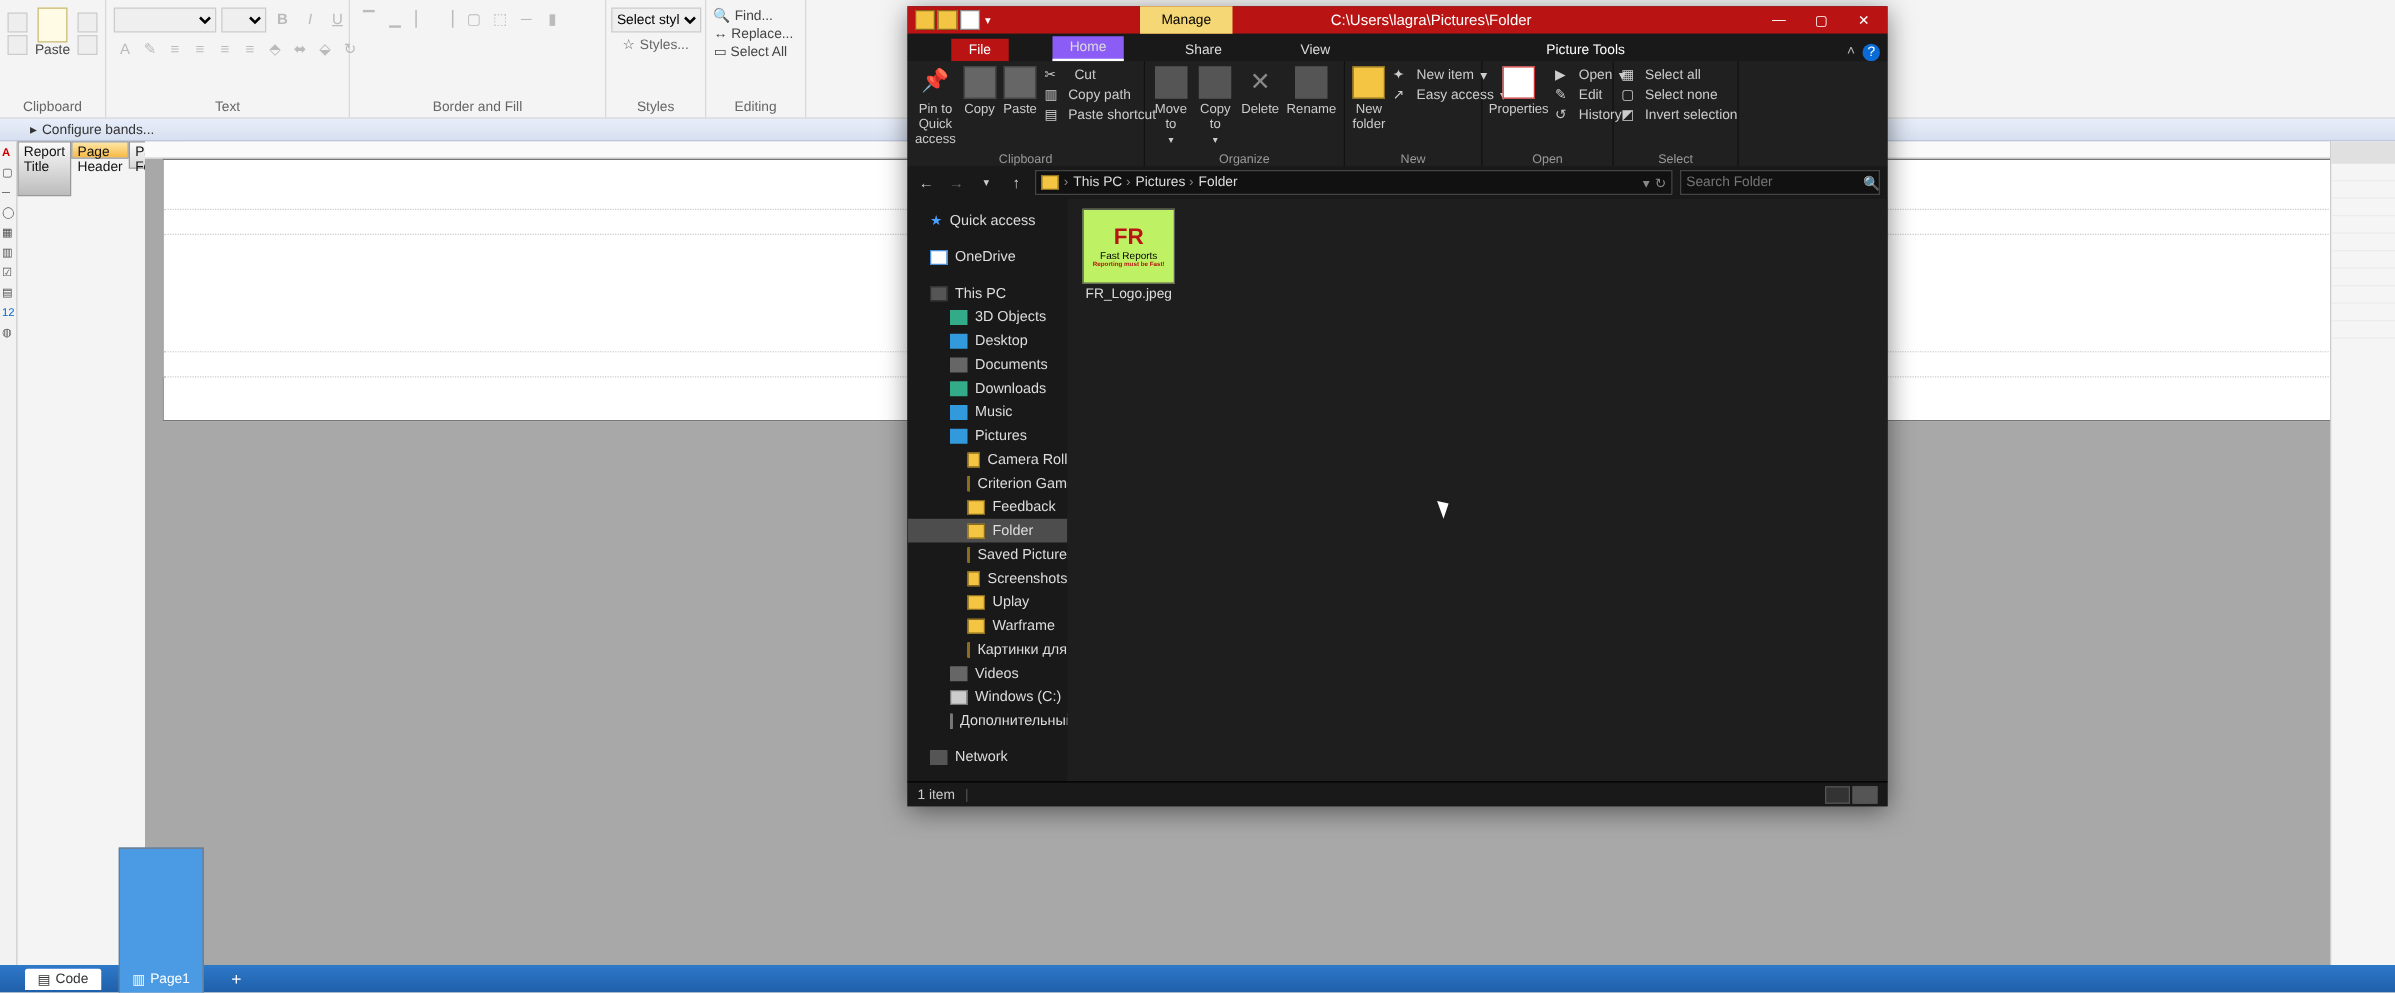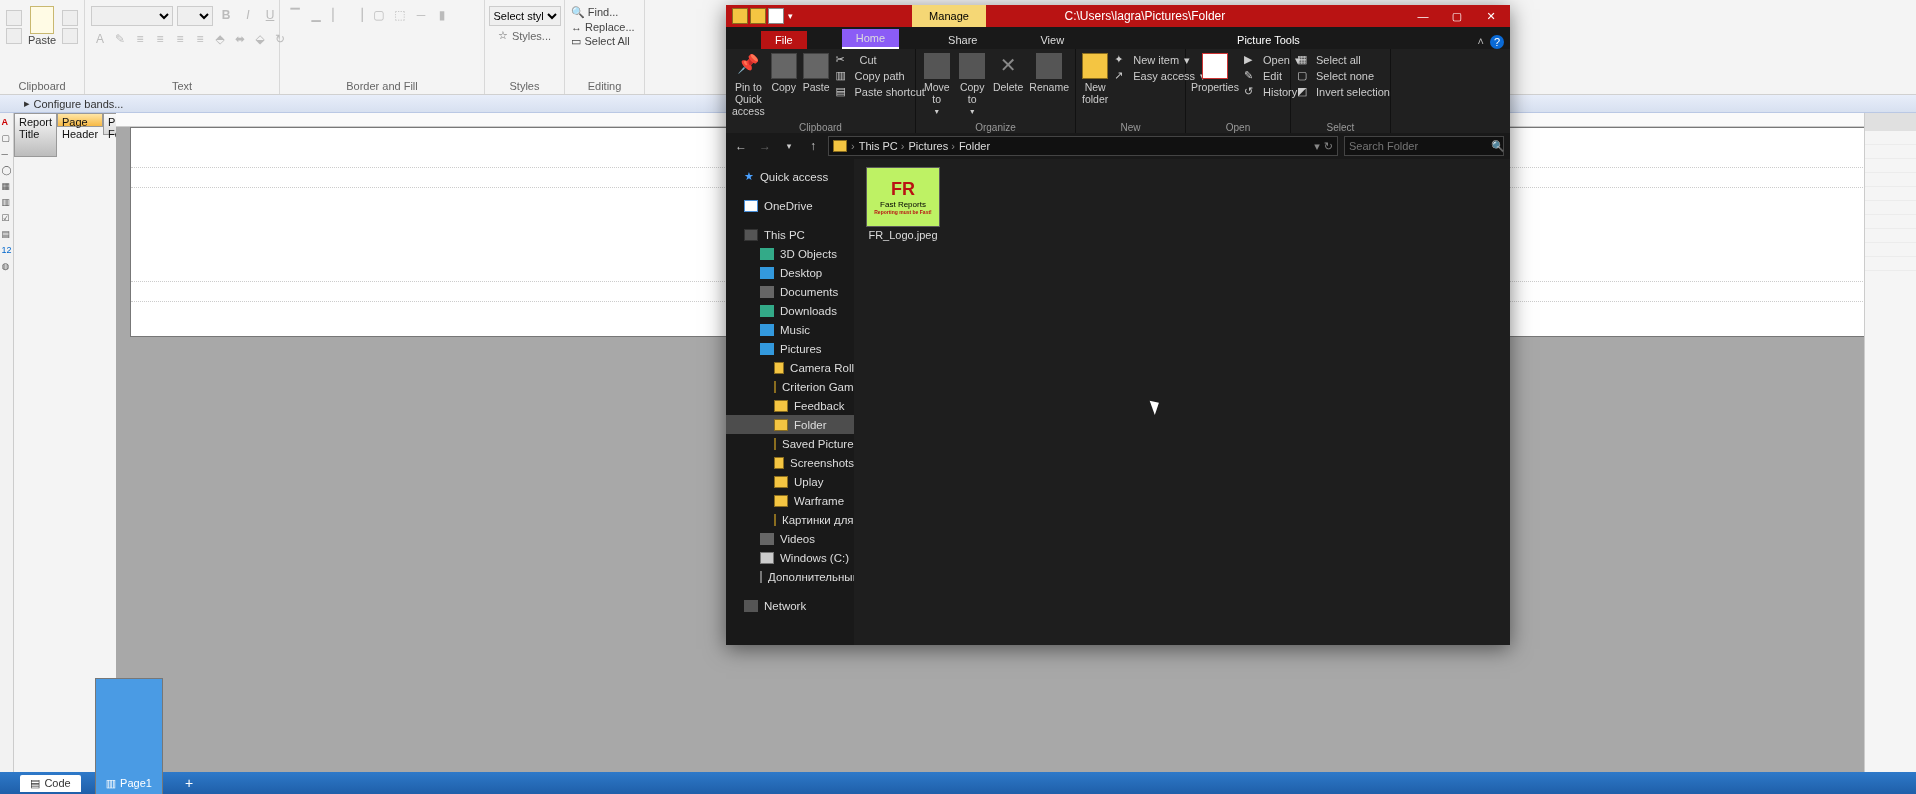--- a/index.html
+++ b/index.html
@@ -540,13 +540,21 @@
           <div class="fr">FR</div>
           <div class="frtxt">Fast Reports</div>
           <div class="frsub">Reporting must be Fast!</div>
         </div>
         <div class="fname">FR_Logo.jpeg</div>
       </div>
       <div class="cursor"></div>
     </div>
   </div>
 
+  <div class="ex-status">
+    <span>1 item</span>
+    <span style="margin-left:8px;color:#555">|</span>
+    <div class="viewbtns">
+      <div class="vb"></div>
+      <div class="vb" style="background:#555"></div>
+    </div>
+  </div>
 </div>
 
 </body></html>

